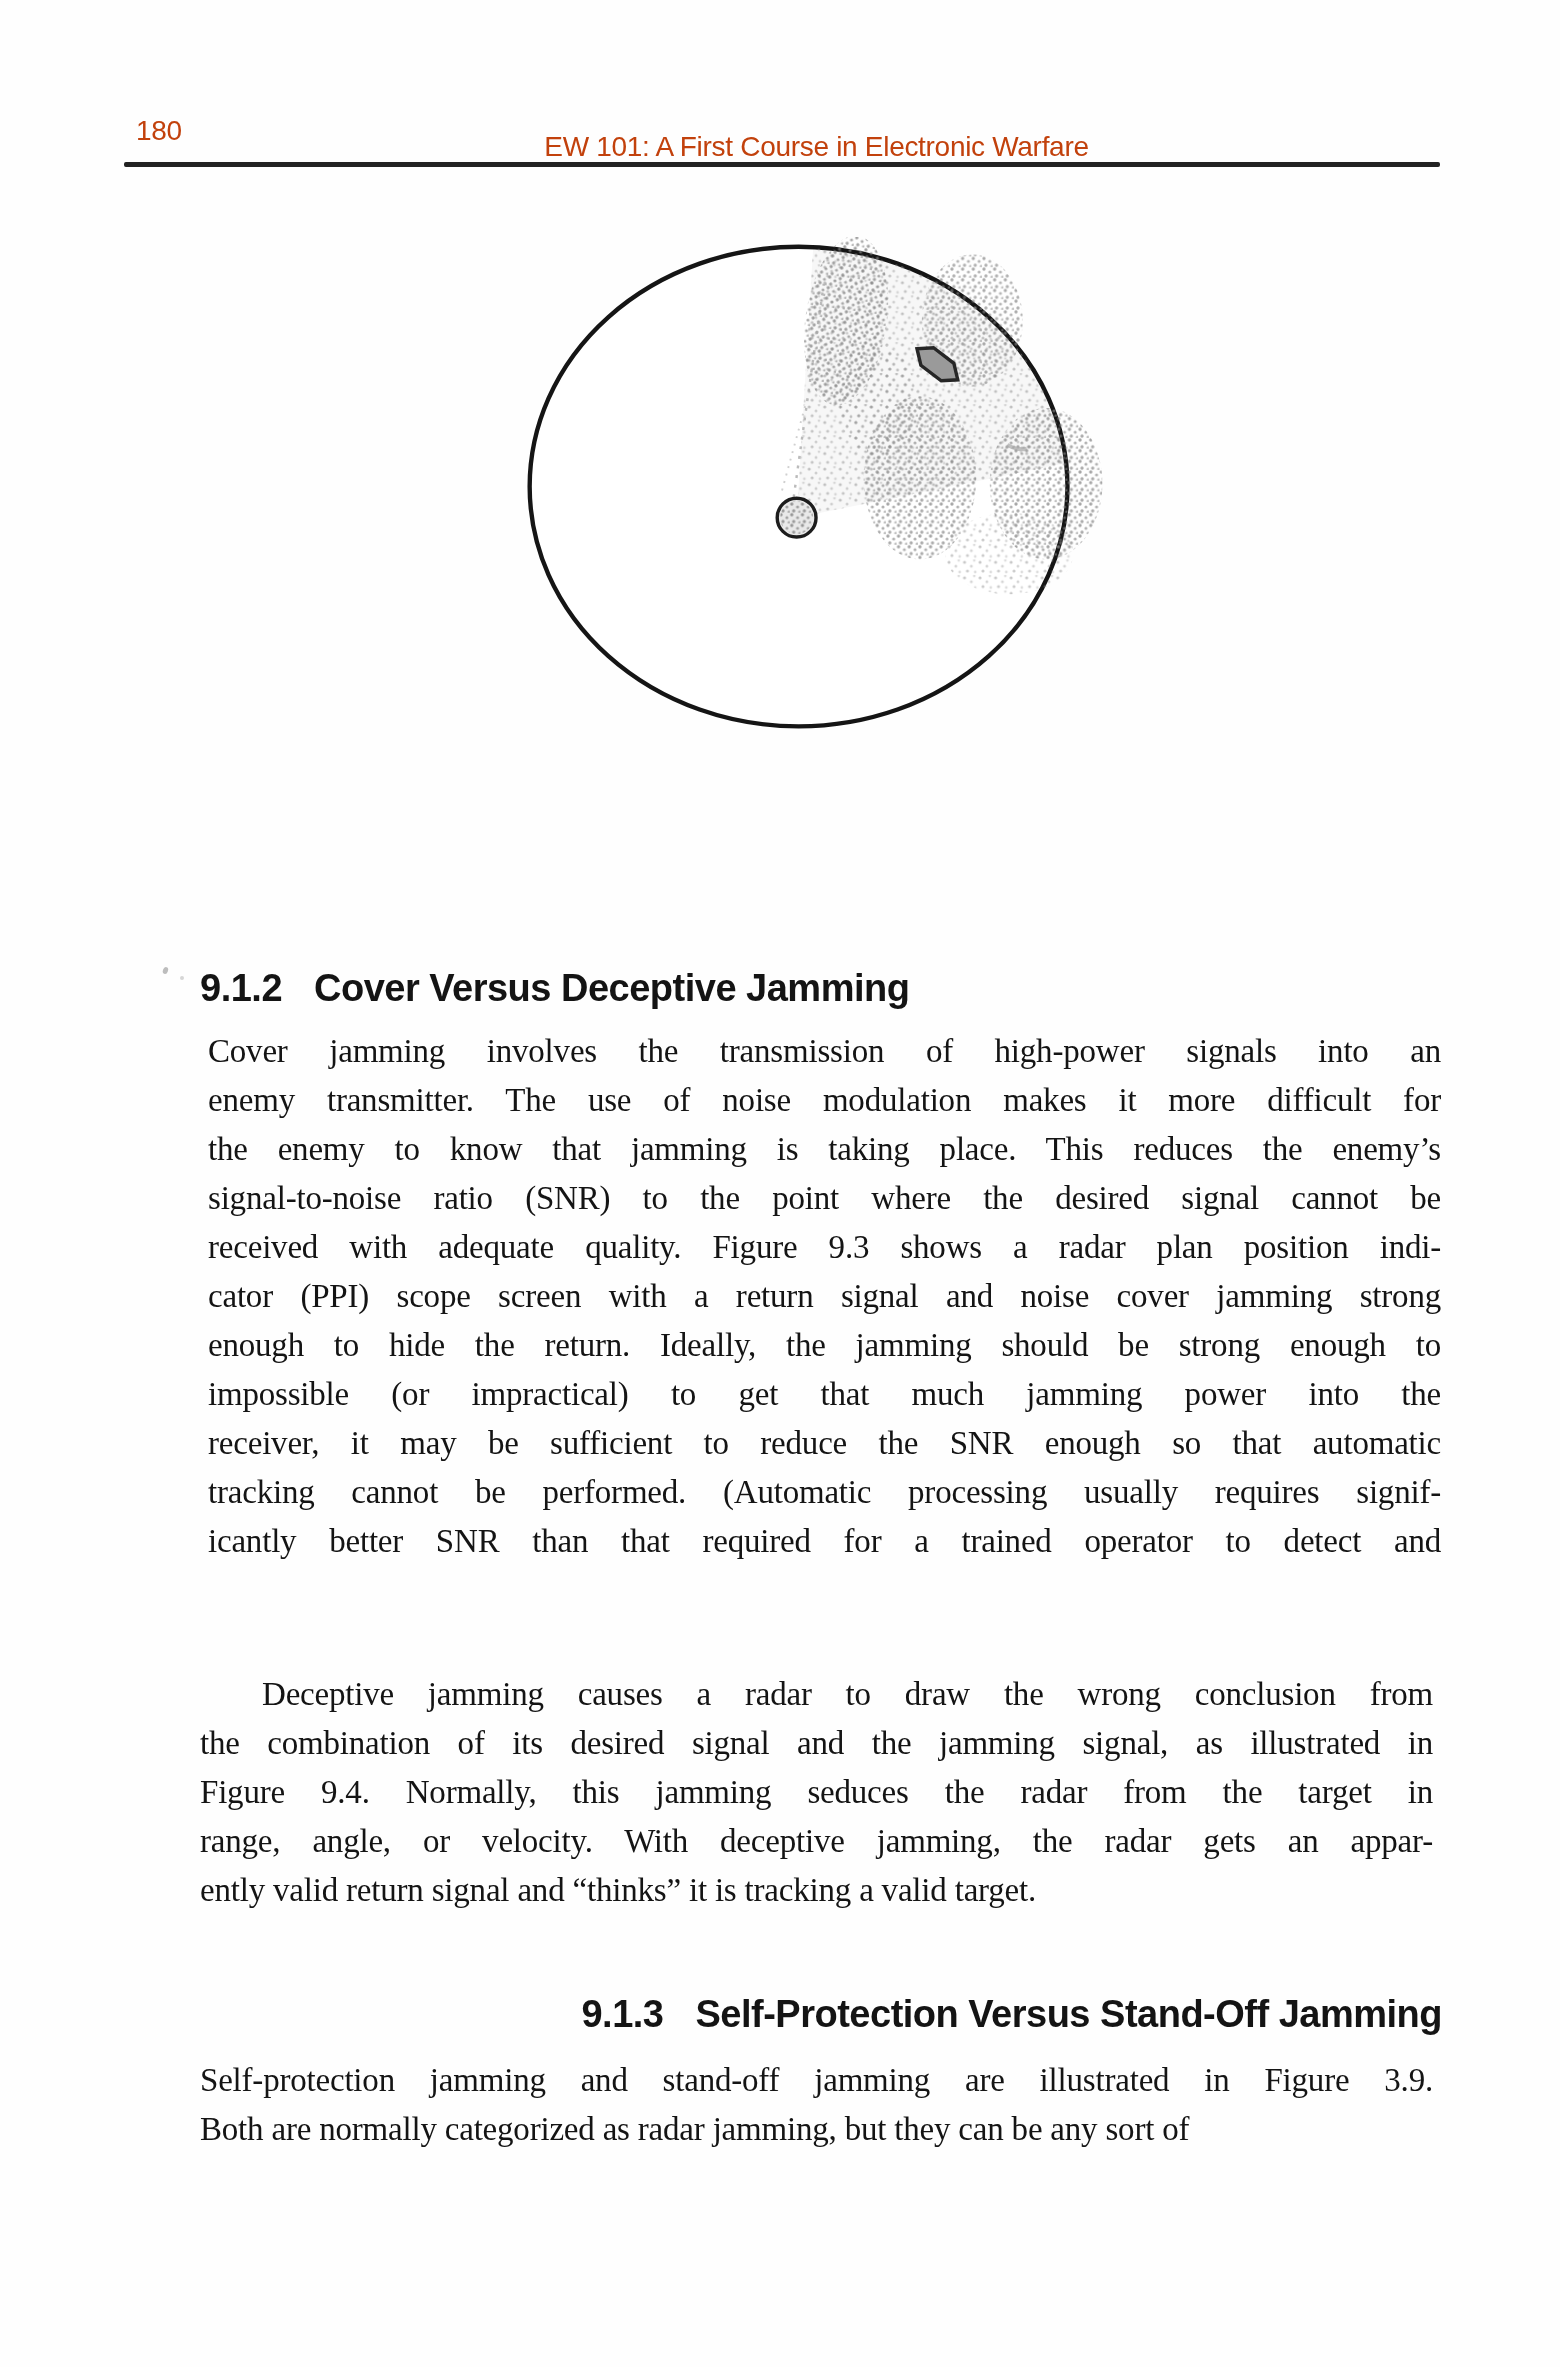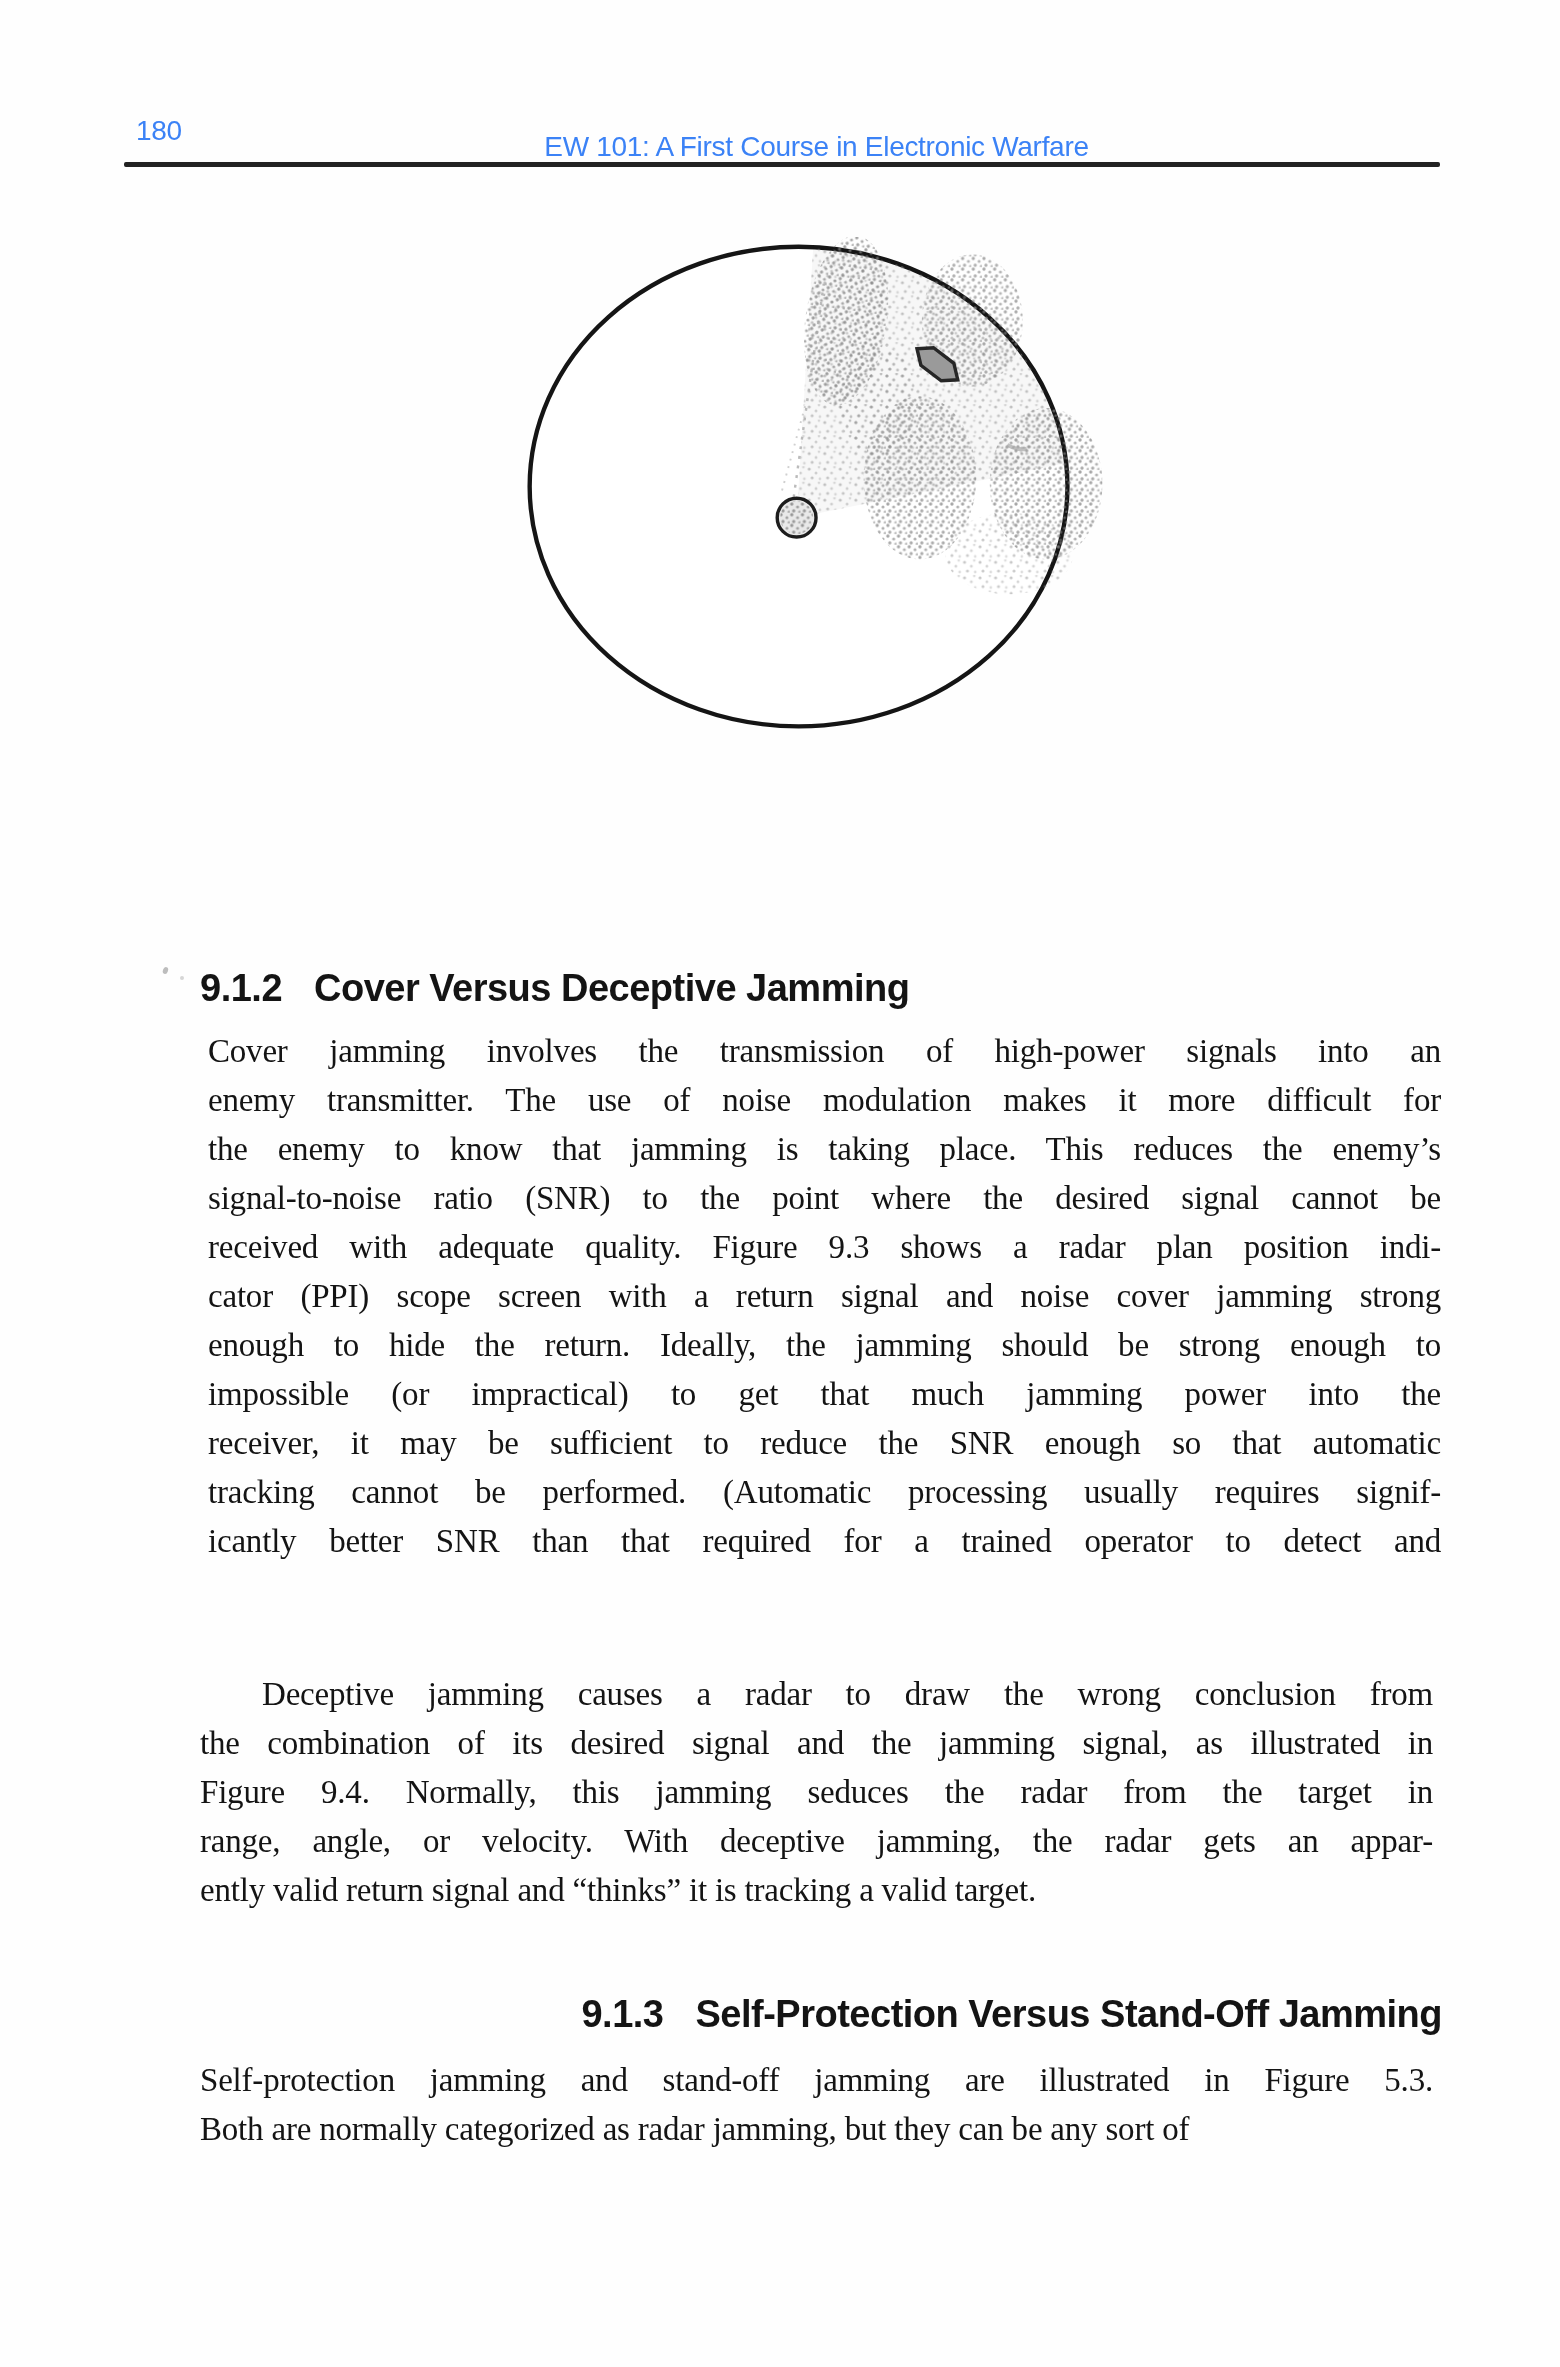--- a/index.html
+++ b/index.html
@@ -4,21 +4,21 @@
 <style>
   html,body { margin:0; padding:0; background:#e8e8e8; }
   .page {
     position:relative; width:1560px; height:2368px; margin:0 auto;
     background:#fefefe; overflow:hidden;
     font-family:"Liberation Serif", serif; color:#161616;
   }
   
   .running-header { position:absolute; top:116px; left:0; width:1233px; height:33px;
     font-family:"Liberation Sans", sans-serif; font-size:28px; line-height:29px;
-    letter-spacing:-0.3px; color:#3b82f6; }
+    letter-spacing:-0.3px; color:#c2410c; }
   .page-number { position:absolute; left:136px; top:0; }
   .running-title { position:absolute; left:200px; width:1233px; top:16px; text-align:center; }
   .header-rule { position:absolute; top:162px; left:124px; width:1316px; height:4.9px;
     background:#222; border-radius:1.9px; }
   
   .figure-area { position:absolute; left:485px; top:237px; width:631px; height:505px; }
   .figure-caption { position:absolute; top:815px; left:204px; width:1252px;
     font-family:"Liberation Sans", sans-serif; font-size:29px; line-height:35px;
     letter-spacing:-0.3px; color:#181818; }
   .cap-label { font-weight:700; margin-right:33px; }
@@ -121,18 +121,18 @@
       <div class="tline">the combination of its desired signal and the jamming signal, as illustrated in</div>
       <div class="tline">Figure 9.4. Normally, this jamming seduces the radar from the target in</div>
       <div class="tline">range, angle, or velocity. With deceptive jamming, the radar gets an appar-</div>
       <div class="tline last">ently valid return signal and “thinks” it is tracking a valid target.</div>
     </div>
 
   <div class="sec-head sec-head-2">
     <span class="sec-num">9.1.3</span><span class="sec-title">Self-Protection Versus Stand-Off Jamming</span>
   </div>
   <div class="para para-3">
-      <div class="tline">Self-protection jamming and stand-off jamming are illustrated in Figure 5.3.</div>
+      <div class="tline">Self-protection jamming and stand-off jamming are illustrated in Figure 3.9.</div>
       <div class="tline last">Both are normally categorized as radar jamming, but they can be any sort of</div>
     </div>
 
 </div>
 
 
 </body></html>

